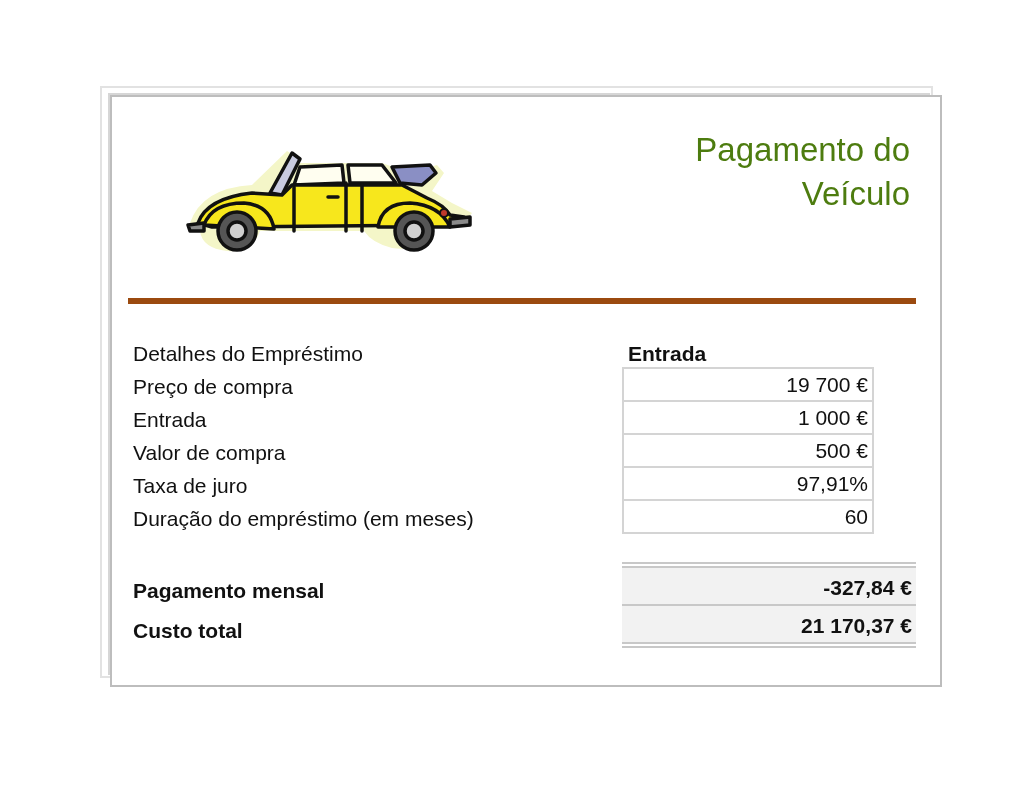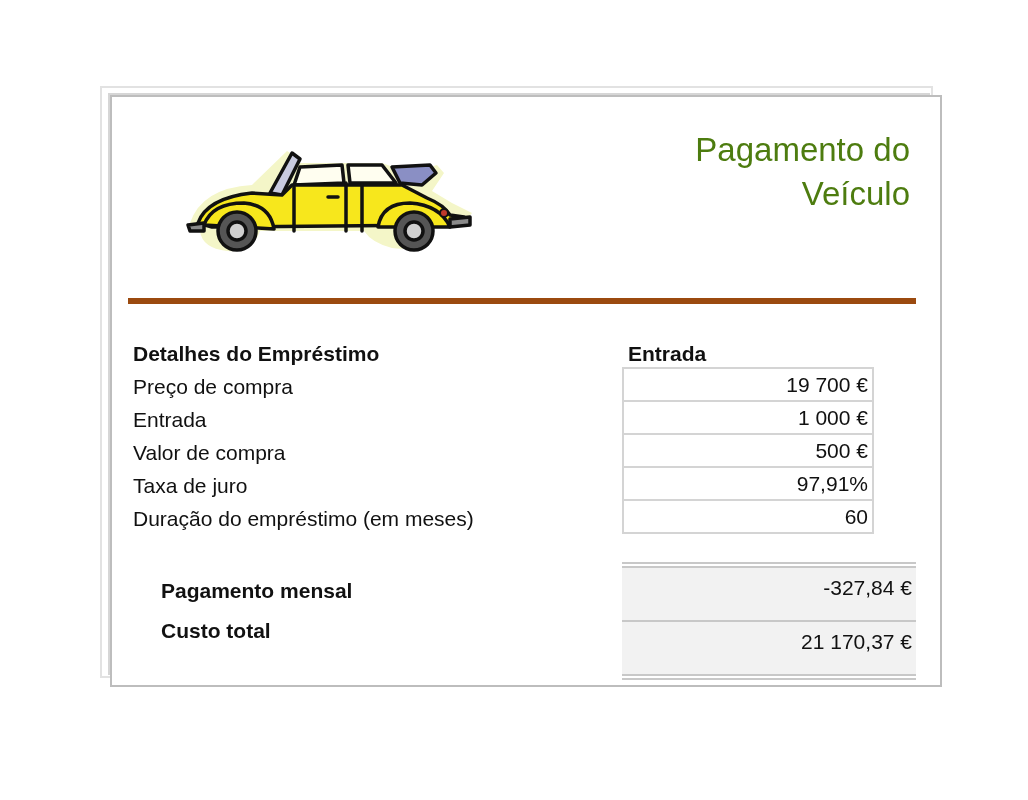--- a/index.html
+++ b/index.html
@@ -10,33 +10,33 @@
   .page { position:absolute; left:110px; top:95px; width:832px; height:592px;
           border:2px solid #bdbdbd; box-sizing:border-box; background:#fff;
           box-shadow: -7px -7px 0 -5px #d6d6d6; }
   .car { position:absolute; left:182px; top:143px; width:292px; height:114px; }
   .title { position:absolute; right:118px; top:128px; text-align:right; color:#4d7c0f;
            font-size:33px; line-height:44px; }
   .title div { white-space:nowrap; }
   .rule { position:absolute; left:128px; top:298px; width:788px; height:6px; background:#9b4a0f; }
   .label-col { position:absolute; left:133px; top:337px; }
   .label { font-size:21px; height:33px; line-height:33px; white-space:nowrap; }
-  .label.head { font-weight:bold; }
+  .label.head { font-weight:normal; }
   .values-head { position:absolute; left:628px; top:337px; font-size:21px; font-weight:bold; line-height:33px; }
   .vtable { position:absolute; left:622px; top:367px; width:252px; }
   .vcell { height:31px; border:2px solid #d4d4d4; border-top-width:0; text-align:right;
            padding-right:4px; font-size:21px; line-height:31px; box-sizing:content-box; }
   .vcell:first-child { border-top-width:2px; }
-  .summary-labels { position:absolute; left:133px; top:574px;margin-left:28px; }
+  .summary-labels { position:absolute; left:133px; top:574px; }
   .summary-labels .label { font-weight:bold; height:40px; line-height:34px; }
   .stable { position:absolute; left:622px; top:562px; width:294px; }
   .dline { height:2px; border-top:2px solid #c8c8c8; border-bottom:2px solid #c8c8c8; }
   .sline { height:0; border-top:2px solid #c8c8c8; }
-  .scell { background:#f2f2f2; height:52px; line-height:40px; text-align:right; padding-right:4px;
-           font-size:21px; font-weight:normal; }
+  .scell { background:#f2f2f2; height:36px; line-height:40px; text-align:right; padding-right:4px;
+           font-size:21px; font-weight:bold; }
 </style>
 </head>
 <body>
 
 <div class="page-back"></div>
 <div class="page"></div>
 
 <svg class="car" viewBox="0 0 292 114">
   <g stroke="#111" stroke-width="3.5" stroke-linejoin="round" stroke-linecap="round">
 

